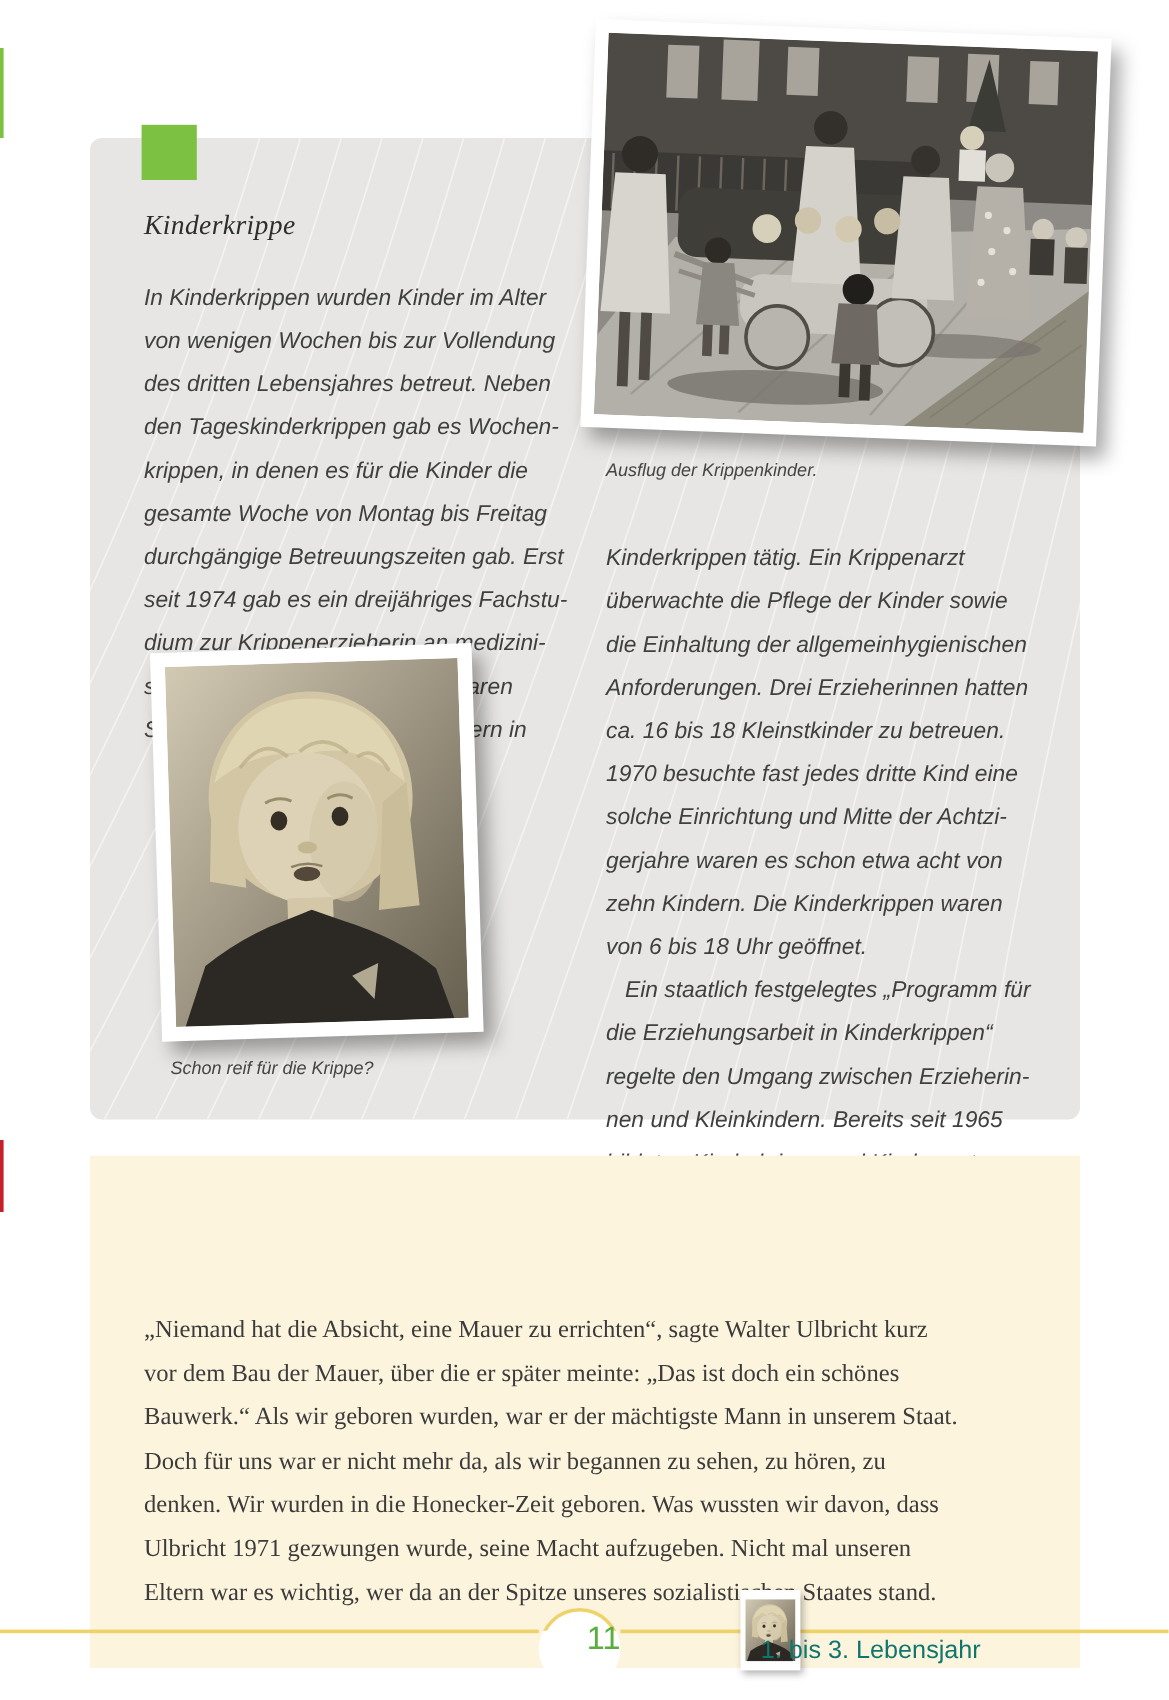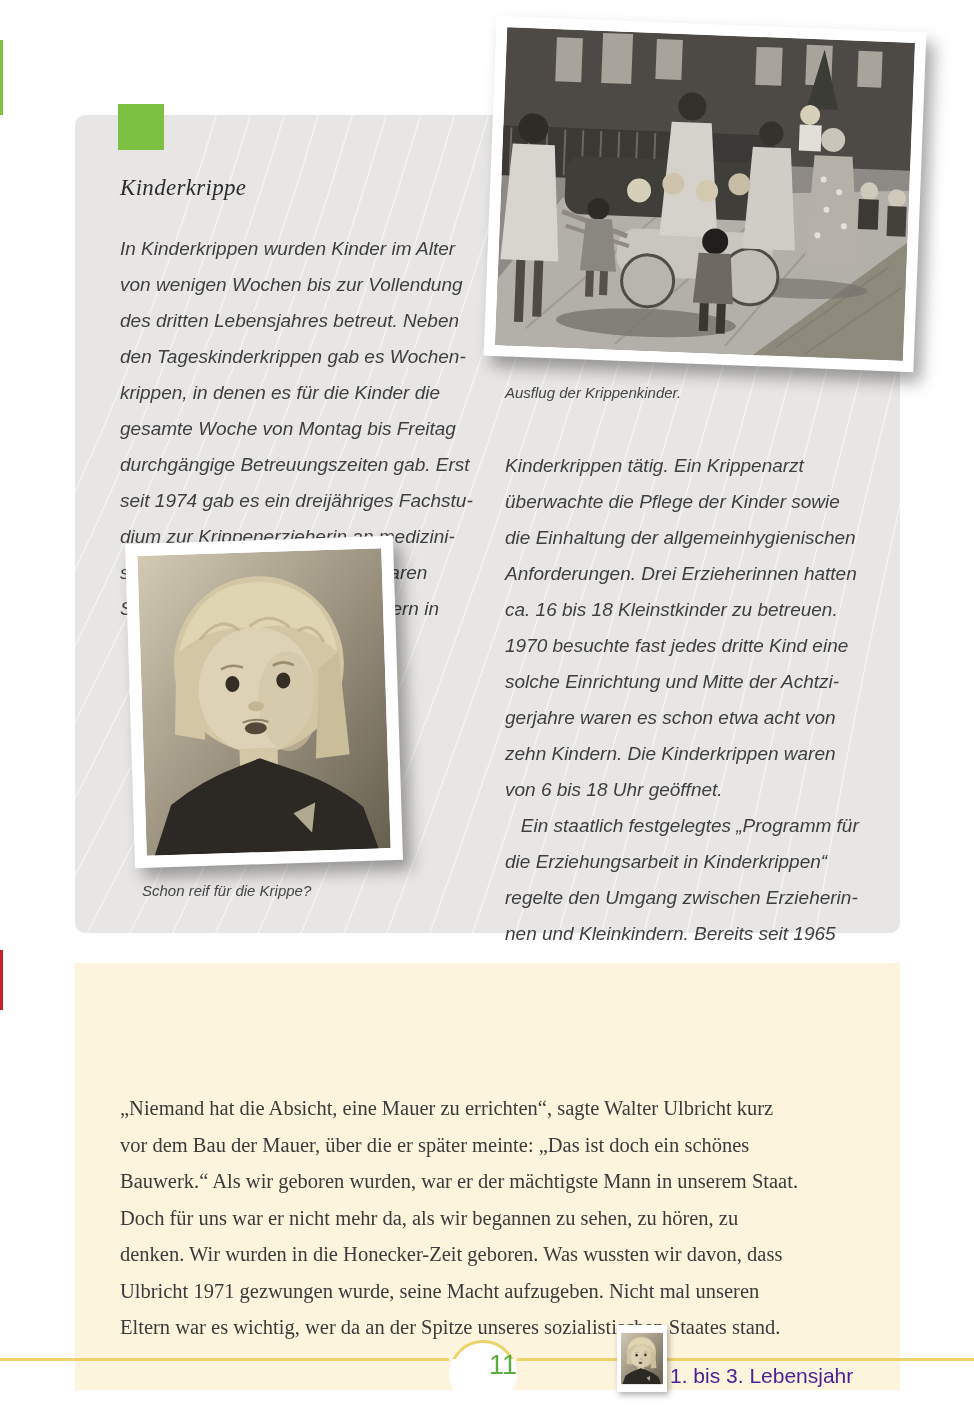--- a/index.html
+++ b/index.html
@@ -48,21 +48,21 @@
   .rule.right{left:517px;width:457px;}
   .bubble-fill{position:absolute;left:449px;top:1340px;width:68px;height:68px;border-radius:50%;
                background:#ffffff;}
   .bubble-arc-clip{position:absolute;left:447px;top:1336px;width:72px;height:23px;overflow:hidden;}
   .bubble-arc{position:absolute;left:2px;top:4px;width:68px;height:68px;border-radius:50%;
               border:3px solid #edd36a;box-sizing:border-box;background:#ffffff;}
   .page-number{position:absolute;left:449px;top:1350px;width:68px;text-align:right;
                font-size:27px;color:#5aae3e;}
   .footer-thumb{position:absolute;left:617px;top:1325px;width:42px;height:59px;background:#ffffff;
                 padding:4px;box-shadow:2px 3px 6px rgba(0,0,0,.3);}
-  .chapter-label{position:absolute;left:670px;top:1364px;font-size:21px;color:#4c1d95;}
+  .chapter-label{position:absolute;left:634px;top:1364px;font-size:21px;color:#0f766e;}
 </style>
 </head>
 <body>
 
 <div id="page">
 
   <svg width="0" height="0" style="position:absolute">
     <defs>
       <linearGradient id="pbg" x1="0" y1="0" x2="1" y2="1">
         <stop offset="0" stop-color="#d3cab4"></stop>

